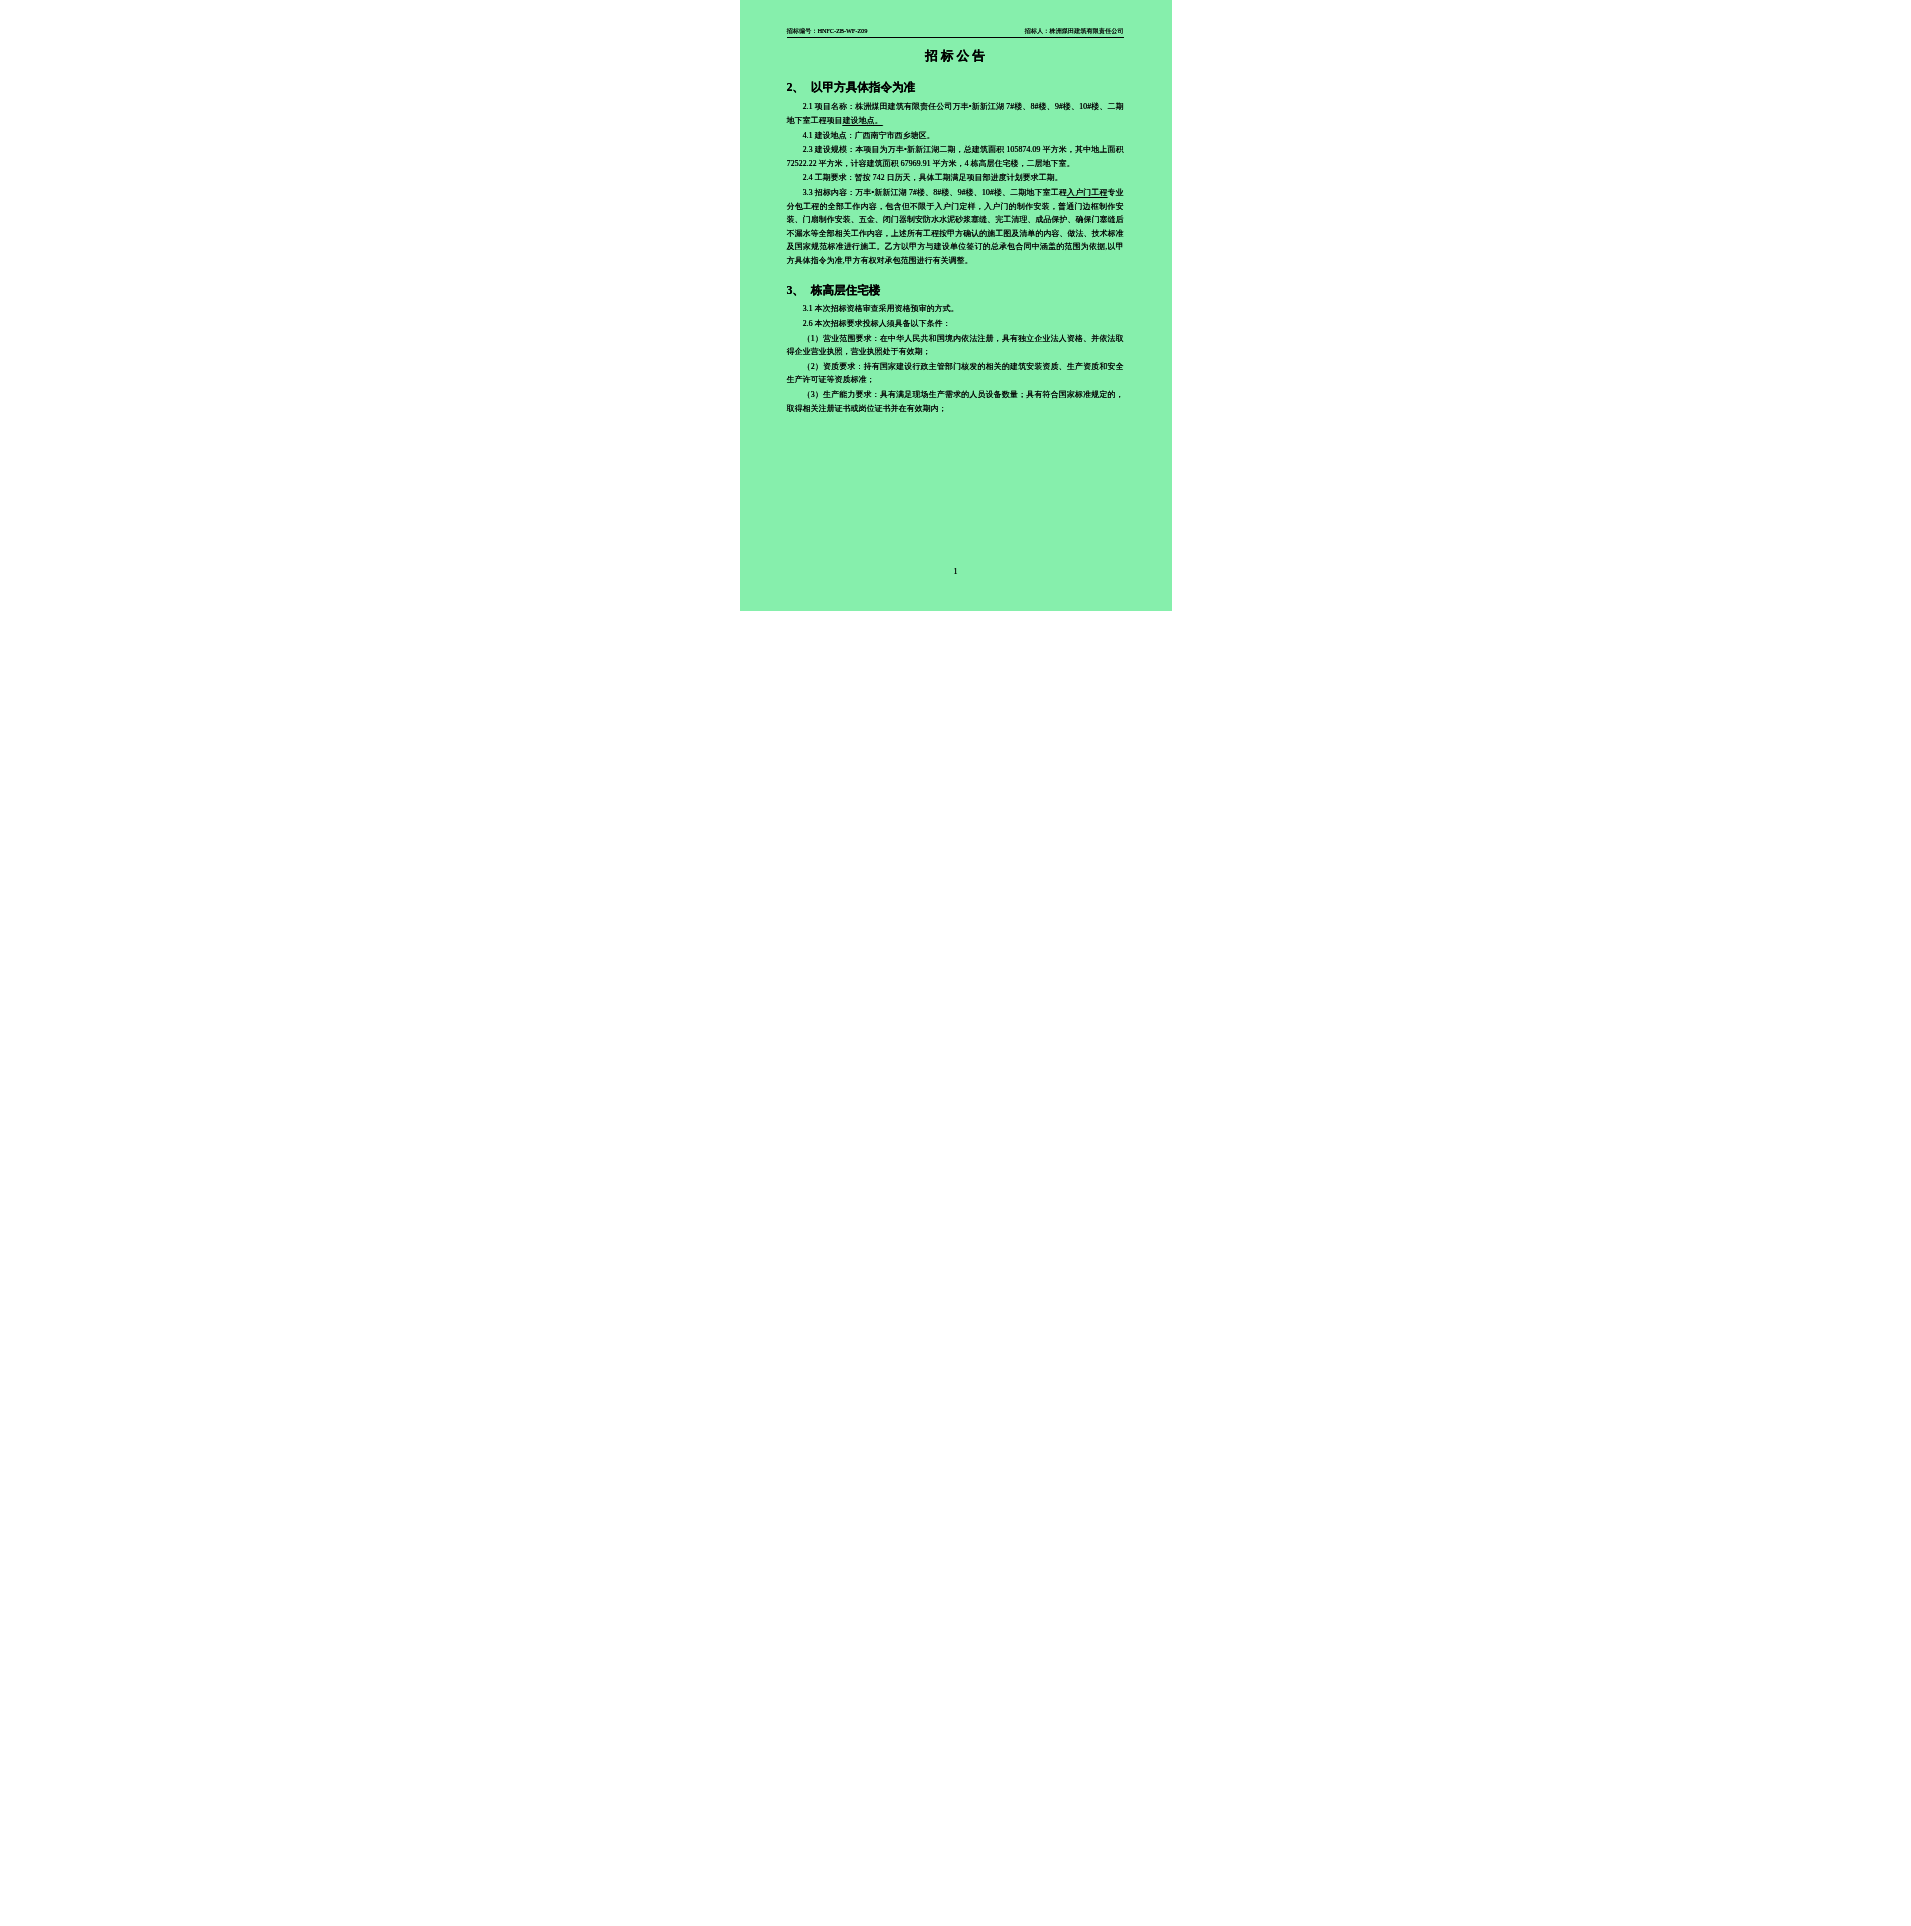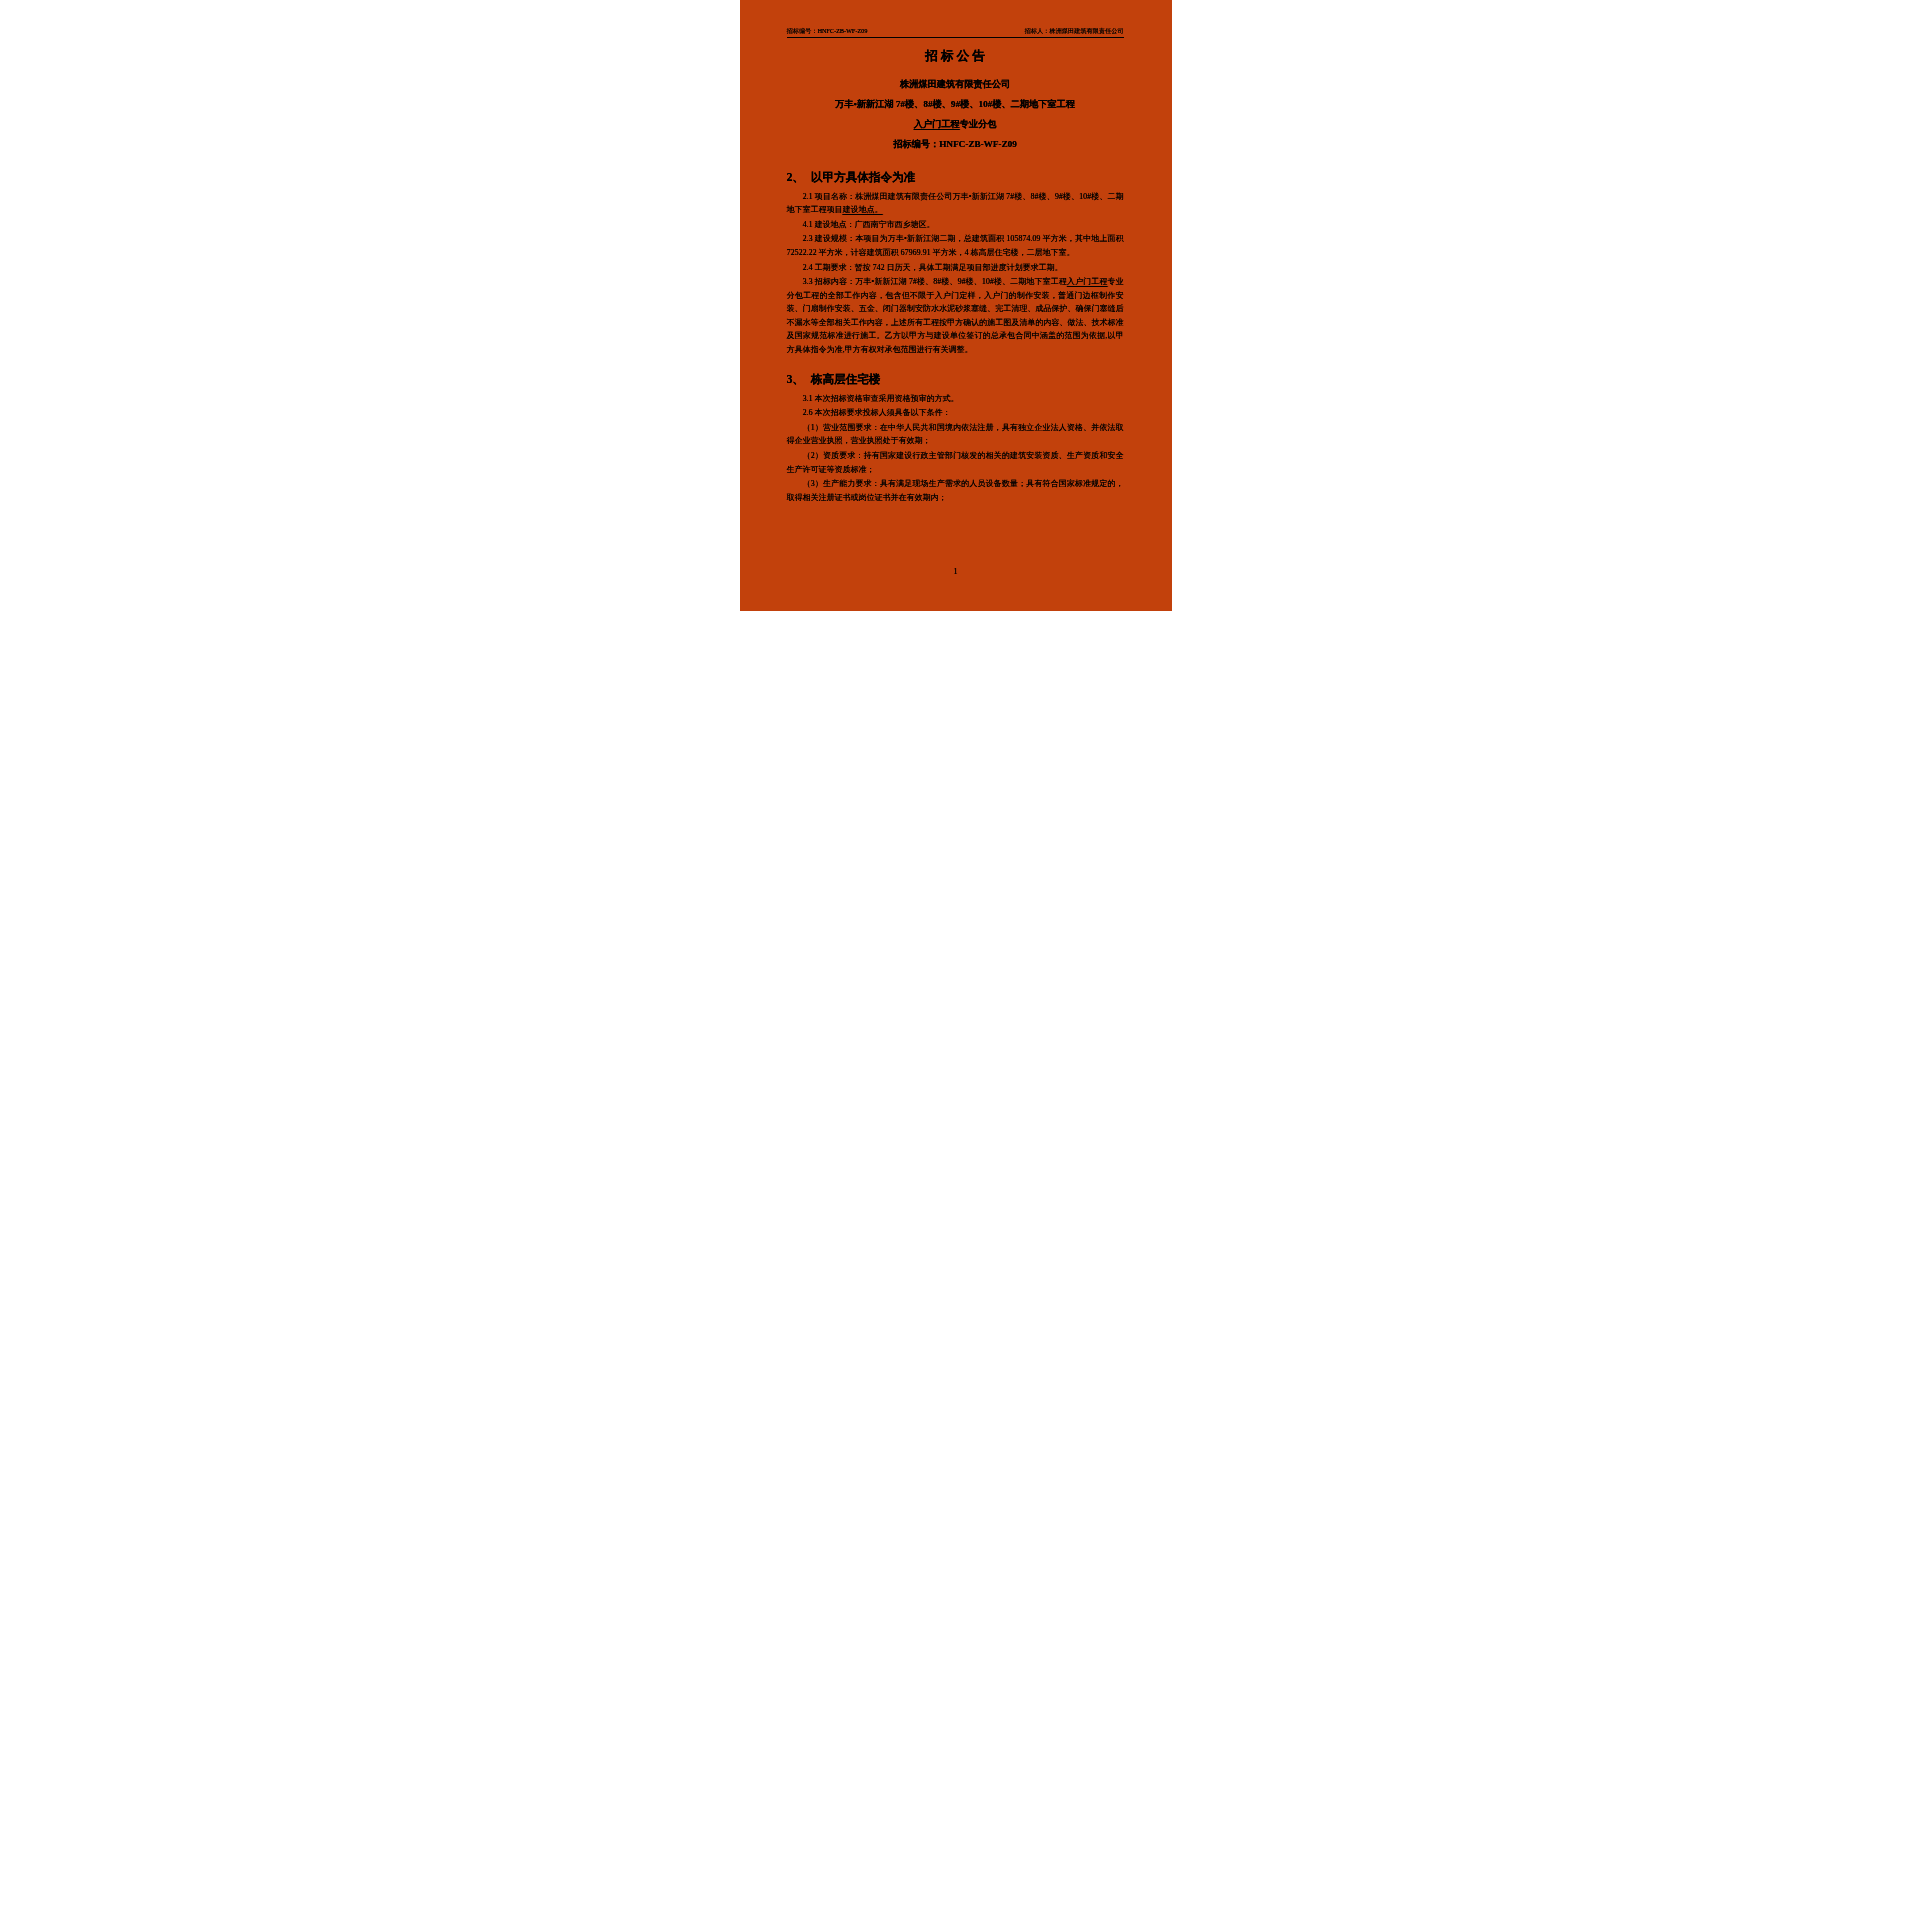--- a/index.html
+++ b/index.html
@@ -6,21 +6,21 @@
     margin: 0;
     padding: 0;
     background: #ffffff;
   }
   .page {
     position: relative;
     width: 432px;
     height: 611px;
     margin: 0 auto;
     box-sizing: border-box;
-    background: #c2410c;
+    background: #86efac;
     color: #000000;
     padding: 27px 48px 0 47px;
     font-family: "Liberation Serif", "DejaVu Serif", serif;
     text-shadow: 0.2px 0 0 currentColor; 
     overflow: hidden;
   }
   
   .header-row {
     display: flex;
     justify-content: space-between;
@@ -88,26 +88,20 @@
 <div class="page">
 
   <div class="header-row">
     <span>招标编号：HNFC-ZB-WF-Z09</span>
     <span>招标人：株洲煤田建筑有限责任公司</span>
   </div>
   <hr class="header-rule">
 
   <div class="doc-title">招标公告</div>
 
-  <div class="subtitles">
-    <div class="subtitle"><span>株洲煤田建筑有限责任公司</span></div>
-    <div class="subtitle"><span>万丰•新新江湖 7#楼、8#楼、9#楼、10#楼、二期地下室工程</span></div>
-    <div class="subtitle"><span class="u">入户门工程</span><span>专业分包</span></div>
-    <div class="subtitle"><span>招标编号：HNFC-ZB-WF-Z09</span></div>
-  </div>
 
 
   <div>
     <div class="section-heading">
       <span class="hn">2、</span><span>以甲方具体指令为准</span>
     </div>
     <div>
         <p class="body"><span>2.1 项目名称：株洲煤田建筑有限责任公司万丰•新新江湖 7#楼、8#楼、9#楼、10#楼、二期地下室工程项目</span><span class="u">建设地点。</span></p>
         <p class="body"><span>4.1 建设地点：广西南宁市西乡塘区。</span></p>
         <p class="body"><span>2.3 建设规模：本项目为万丰•新新江湖二期，总建筑面积 105874.09 平方米，其中地上面积 72522.22 平方米，计容建筑面积 67969.91 平方米，4 栋高层住宅楼，二层地下室。</span></p>

